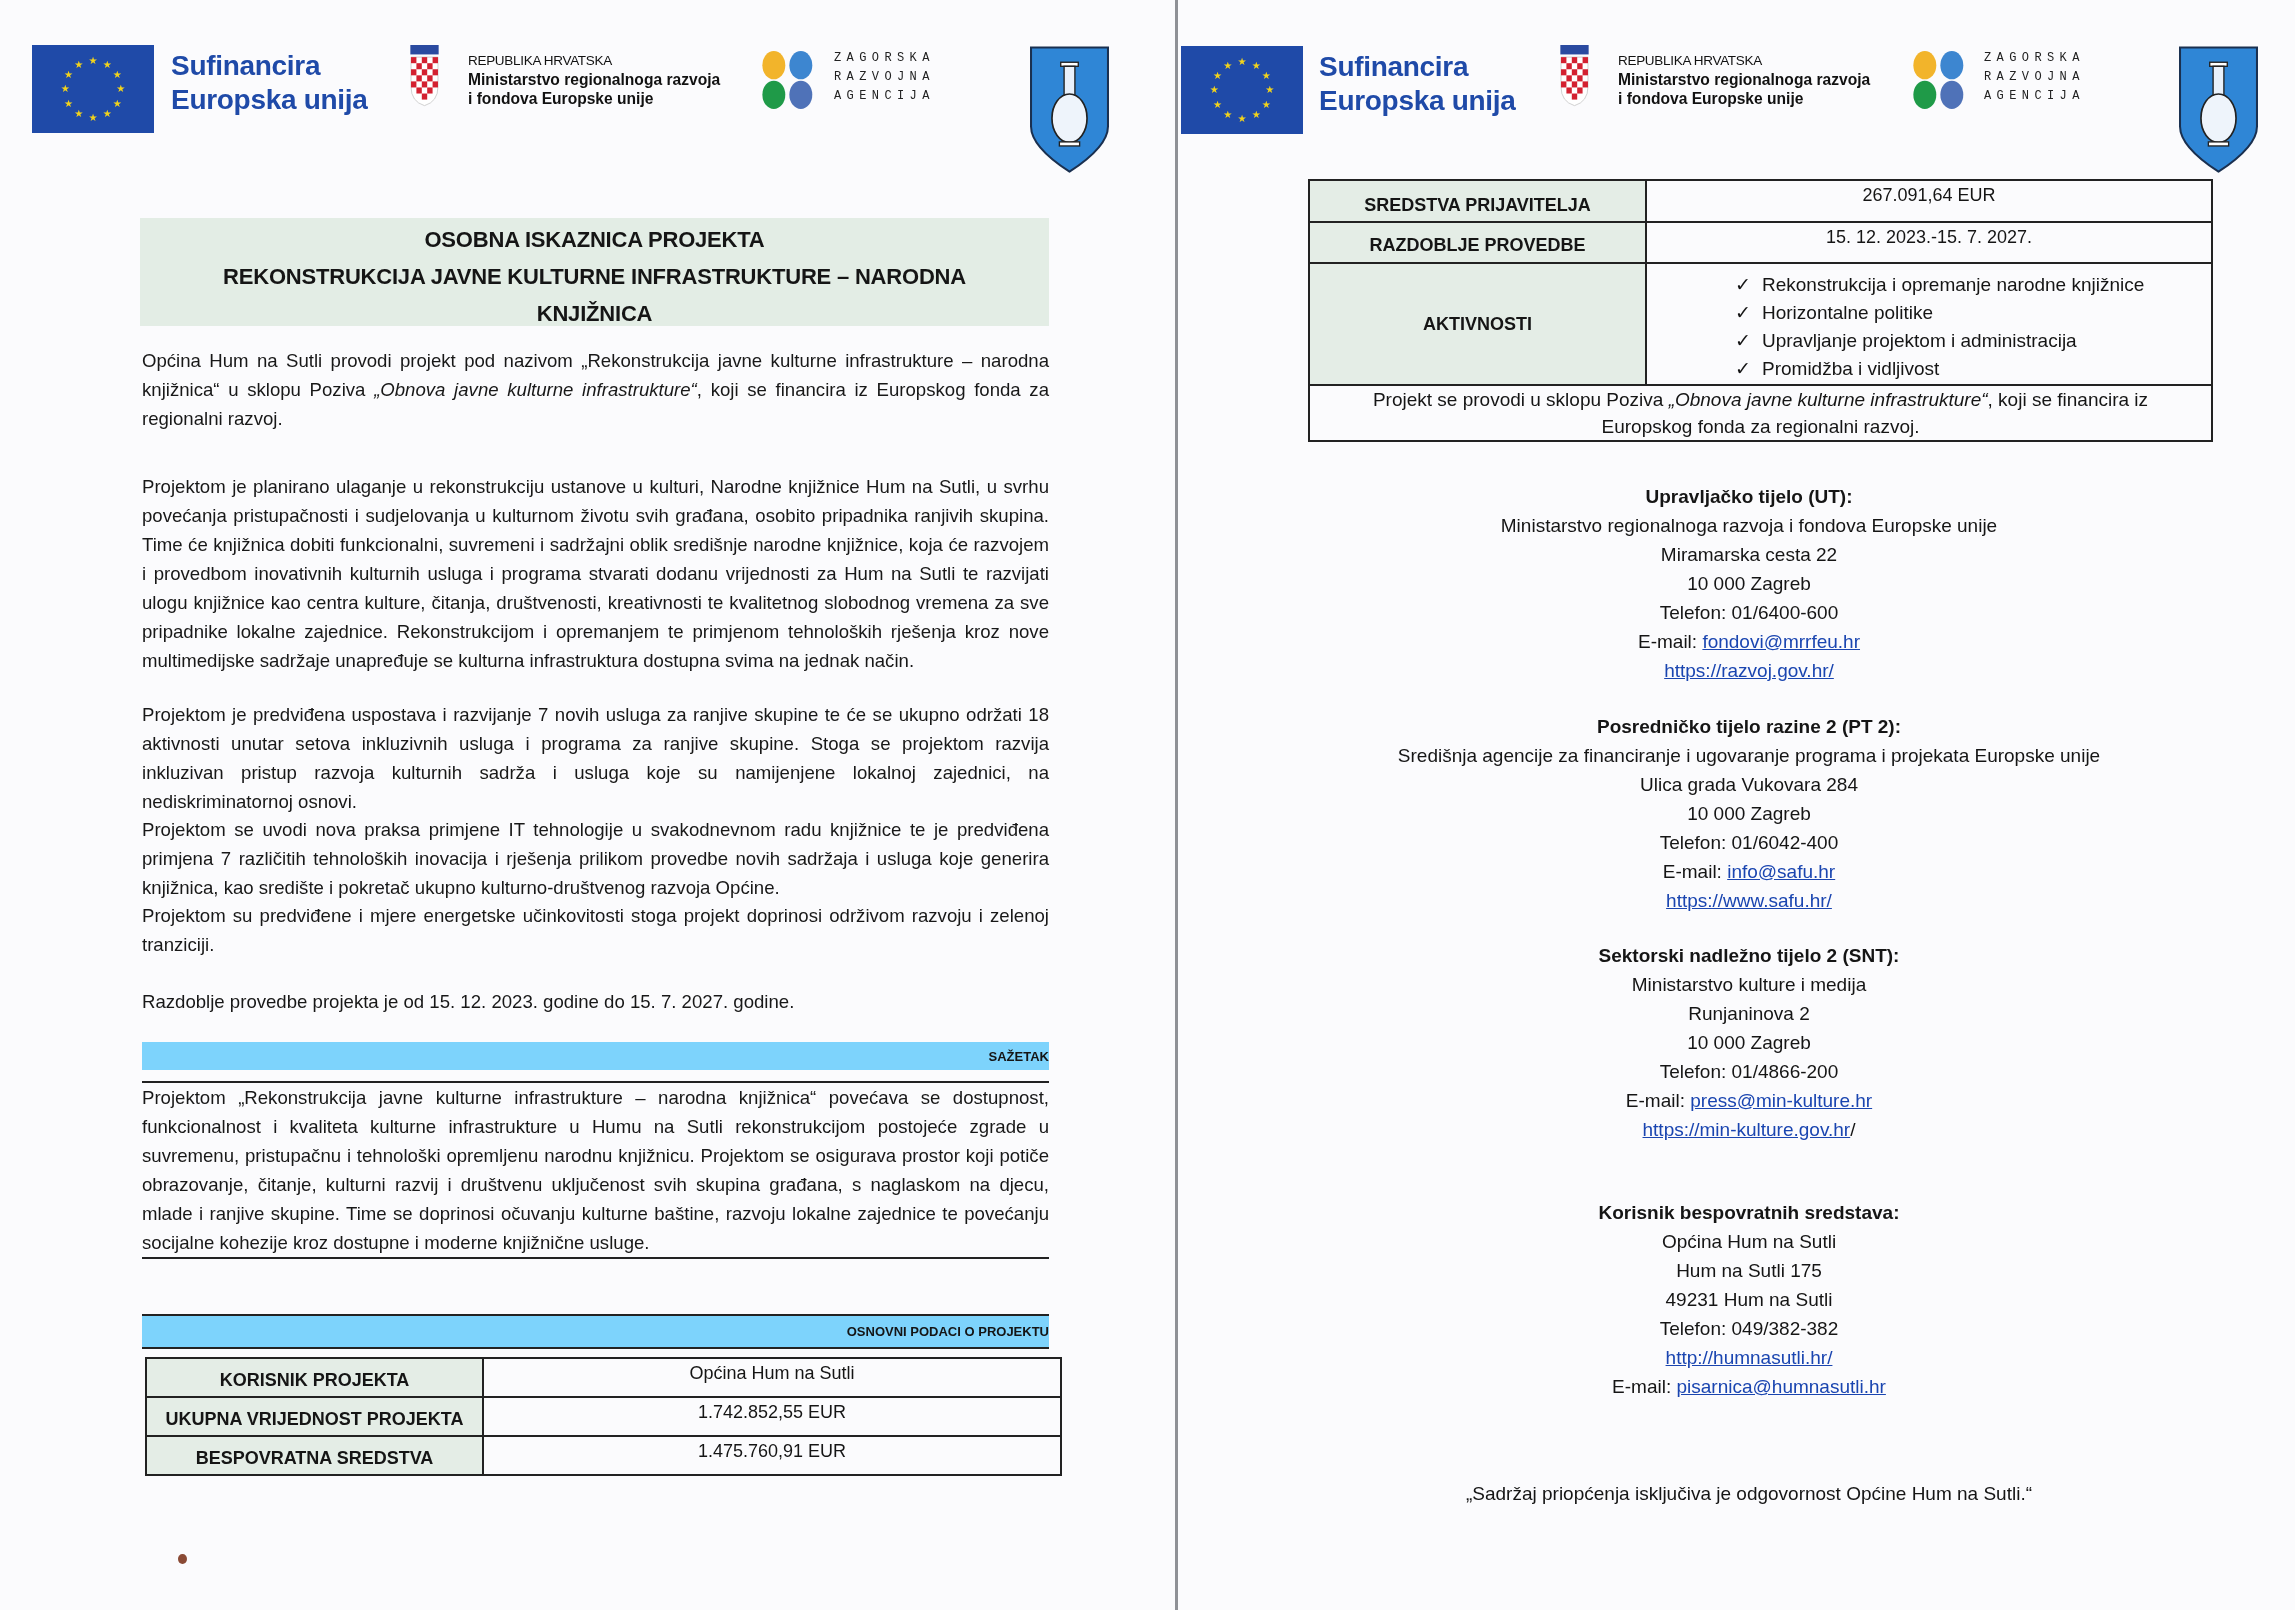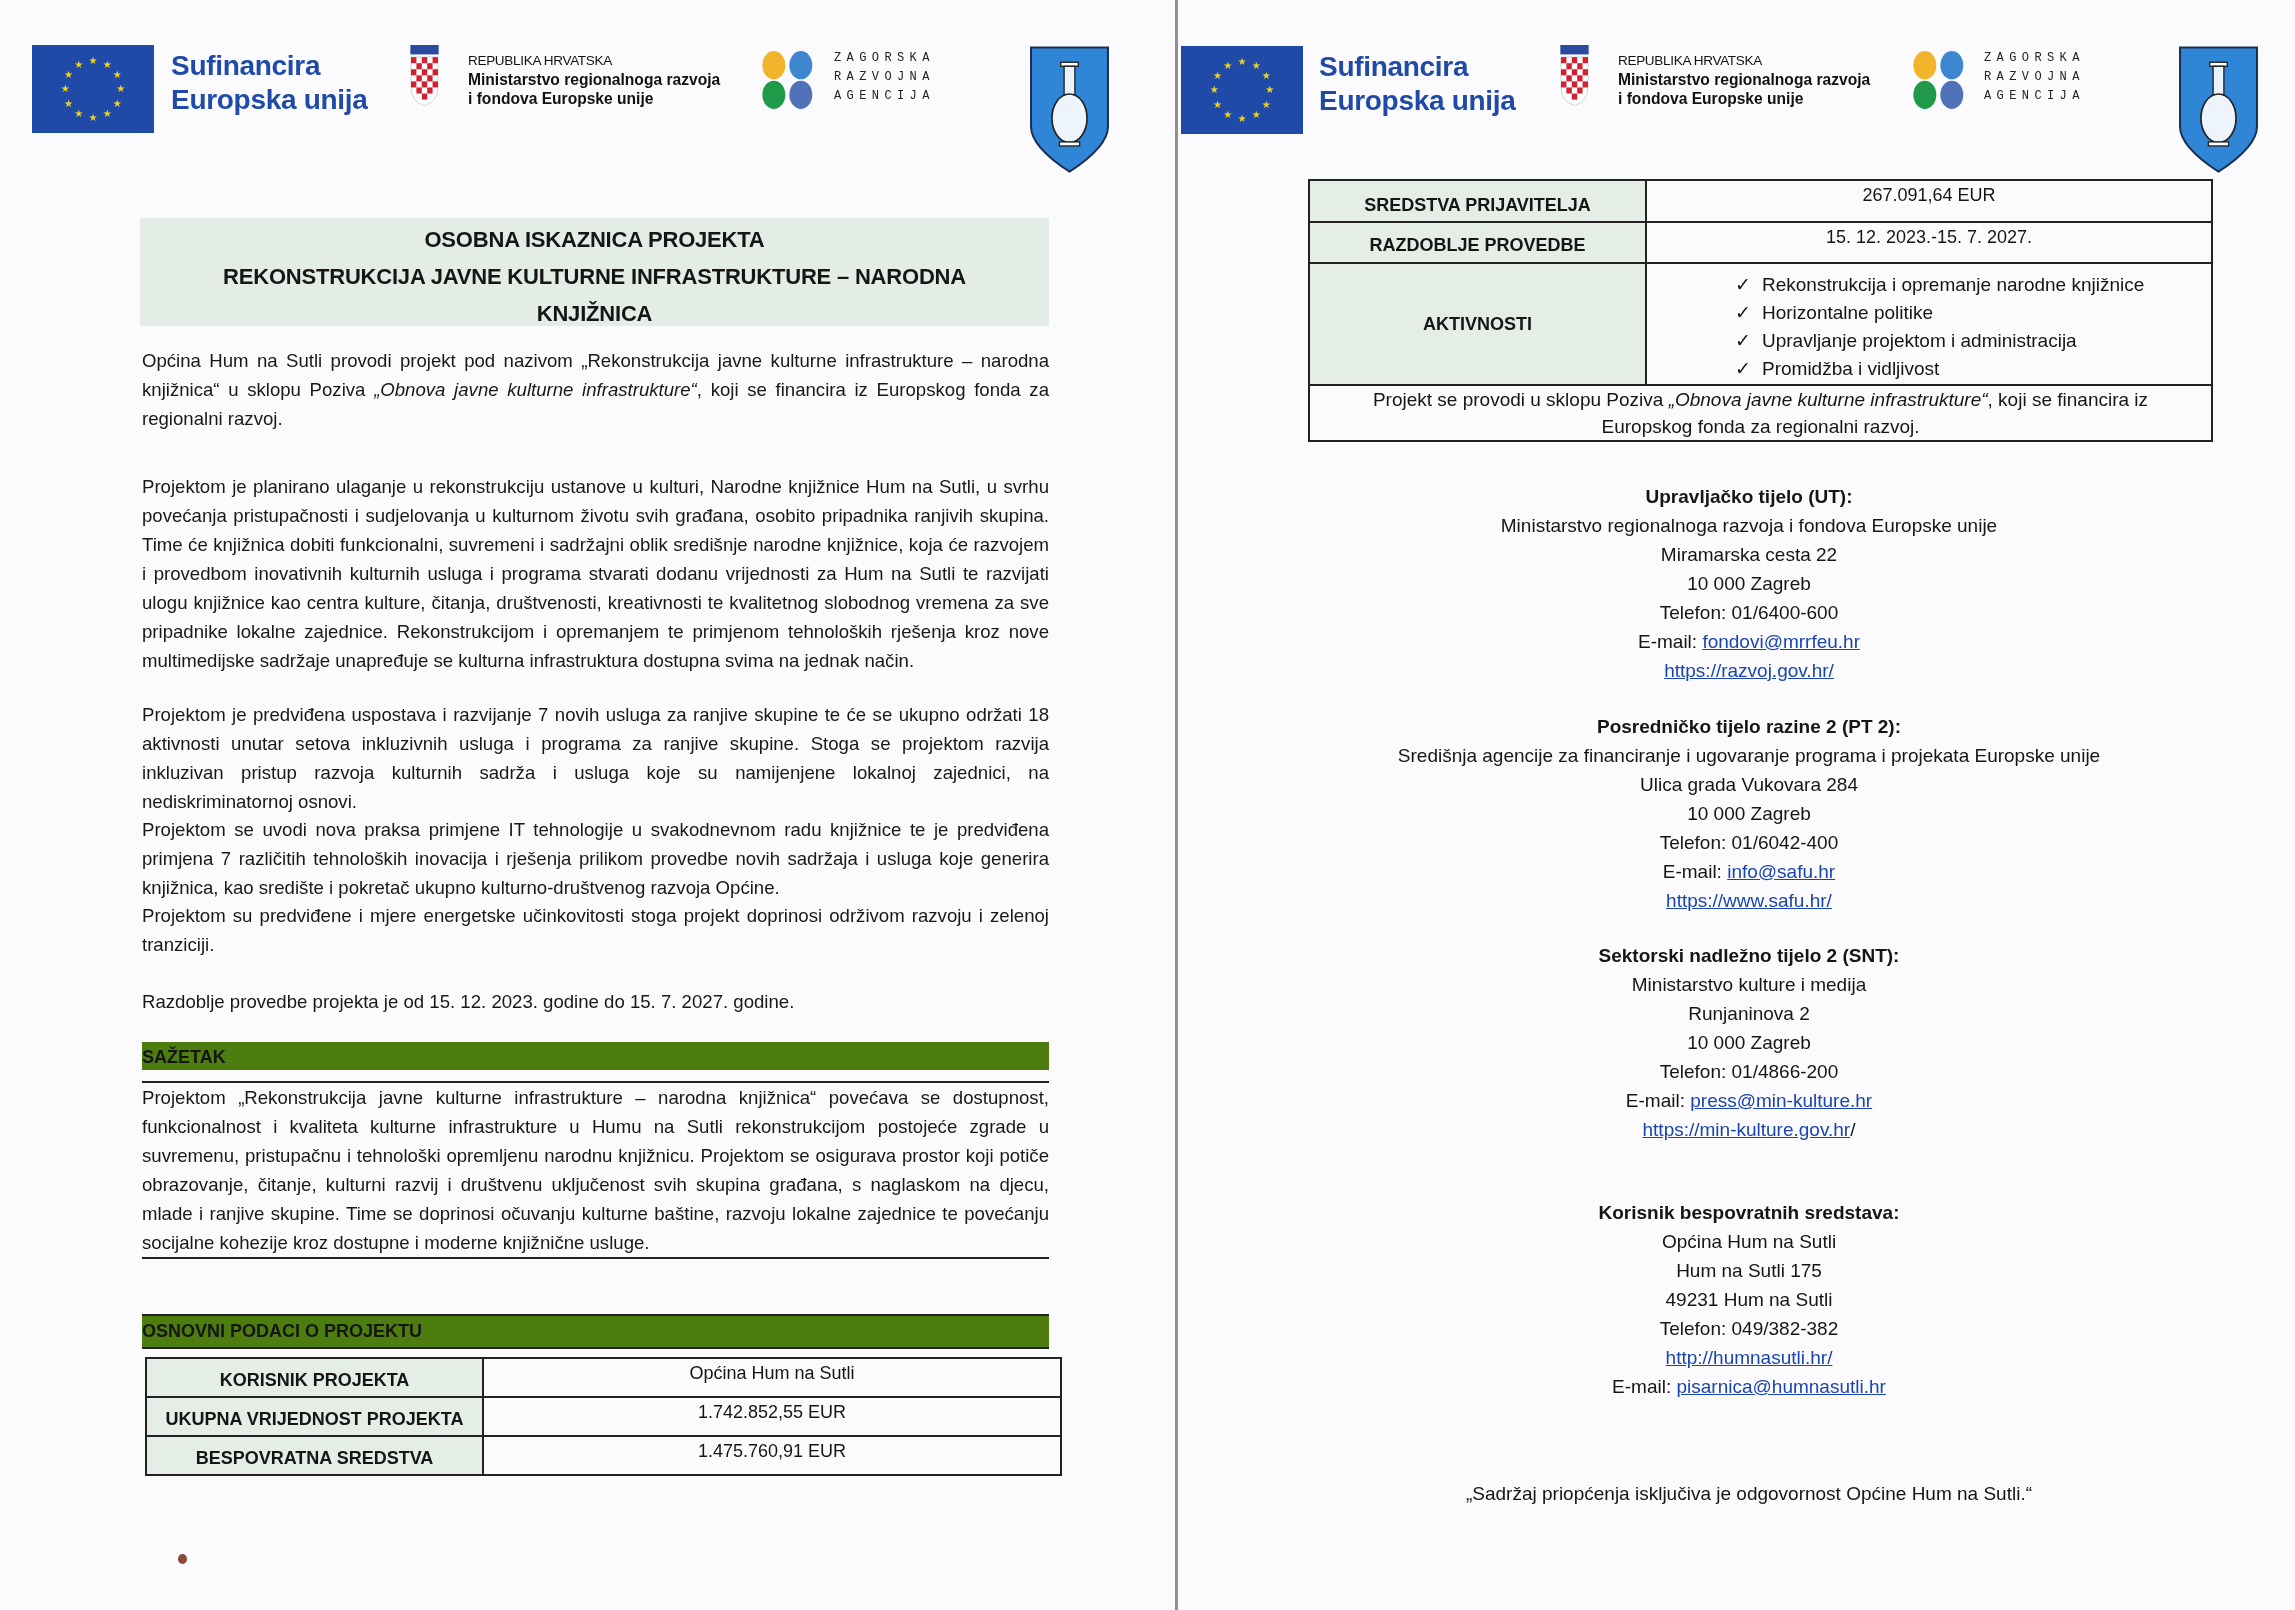--- a/index.html
+++ b/index.html
@@ -21,21 +21,21 @@
   .zra-dots { position:absolute; width:54px; height:60px; }
   .zra-text { position:absolute; font-family:"Liberation Mono", monospace; font-size:12px; line-height:19px; letter-spacing:5.4px; color:#222; }
   .crest { position:absolute; width:81px; height:129px; }
 
   
   .title-band { position:absolute; left:140px; top:218px; width:909px; height:108px;
                 background:#e3ede5; text-align:center; font-weight:bold; font-size:22px; line-height:37px; padding-top:0; }
   .title-band div { letter-spacing:-0.2px; }
   .para { position:absolute; left:142px; width:907px; font-size:18.6px; line-height:29px; text-align:justify; color:#181818; }
   .para .em { font-style:italic; }
-  .band { position:absolute; background:#4d7c0f; text-align:left; font-weight:bold; font-size:18px; }
+  .band { position:absolute; background:#7dd3fc; text-align:right; font-weight:bold; font-size:13px; }
   .rule { position:absolute; height:2px; background:#222; }
 
   table.info { position:absolute; border-collapse:collapse; font-size:18px; }
   table.info td { border:2px solid #222; padding:0; vertical-align:top; }
   table.info td.lbl { background:#e4ede6; font-weight:bold; text-align:center; vertical-align:middle; }
   table.info td.val { text-align:center; }
 
   
   .activities { list-style:none; margin:0; padding:6.8px 0 0 88px; text-align:left; font-size:19px; line-height:28px; }
   .activities li .check { display:inline-block; width:27px; }

